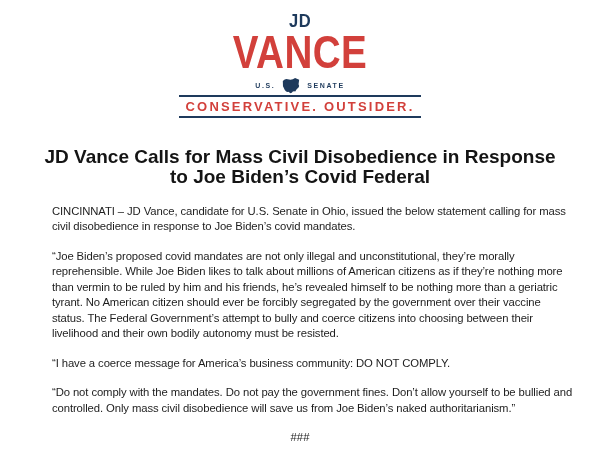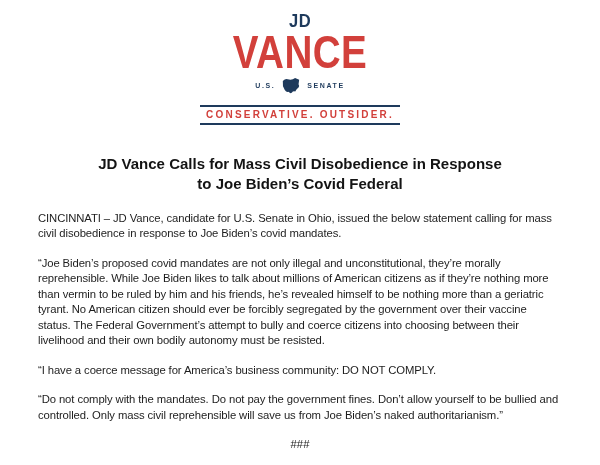--- a/index.html
+++ b/index.html
@@ -48,44 +48,44 @@
   }
   .logo-senate-row .word {
     font-weight: 700;
     font-size: 7px;
     letter-spacing: 1.6px;
     color: #1e3a5c;
   }
   .ohio-svg { display: block; }
   .logo-tagline {
     display: inline-block;
-    margin-top: 11px;
+    margin-top: 1px;
     border-top: 2px solid #1e3a5c;
     border-bottom: 2px solid #1e3a5c;
     padding: 3px 6px 2.5px 6px;
     font-weight: 700;
-    font-size: 10px;
+    font-size: 13px;
     letter-spacing: 2.2px;
     color: #d2403b;
   }
 
   
   .headline {
     margin-top: 29px;
     text-align: center;
     font-weight: 700;
-    font-size: 15px;
+    font-size: 19px;
     line-height: 20px;
     color: #141414;
   }
 
   
   .body-text {
     width: 524px;
-    margin: 17px auto 0 38px;
+    margin: 17px auto 0 52px;
     font-size: 11.3px;
     line-height: 15.5px;
     letter-spacing: -0.1px;
     text-align: left;
   }
   .body-text p { margin-top: 14px; }
   .body-text p:first-child { margin-top: 0; }
 
   .end-mark {
     margin-top: 15px;
@@ -117,18 +117,18 @@
 
   <div class="headline">
     <div>JD Vance Calls for Mass Civil Disobedience in Response</div>
     <div>to Joe Biden’s Covid Federal</div>
   </div>
 
   <div class="body-text">
     <p>CINCINNATI – JD Vance, candidate for U.S. Senate in Ohio, issued the below statement calling for mass civil disobedience in response to Joe Biden’s covid mandates.</p>
     <p>“Joe Biden’s proposed covid mandates are not only illegal and unconstitutional, they’re morally reprehensible. While Joe Biden likes to talk about millions of American citizens as if they’re nothing more than vermin to be ruled by him and his friends, he’s revealed himself to be nothing more than a geriatric tyrant. No American citizen should ever be forcibly segregated by the government over their vaccine status. The Federal Government’s attempt to bully and coerce citizens into choosing between their livelihood and their own bodily autonomy must be resisted.</p>
     <p>“I have a coerce message for America’s business community: DO NOT COMPLY.</p>
-    <p>“Do not comply with the mandates. Do not pay the government fines. Don’t allow yourself to be bullied and controlled. Only mass civil reprehensible will save us from Joe Biden’s naked authoritarianism.”</p>
+    <p>“Do not comply with the mandates. Do not pay the government fines. Don’t allow yourself to be bullied and controlled. Only mass civil disobedience will save us from Joe Biden’s naked authoritarianism.”</p>
   </div>
 
   <div class="end-mark">###</div>
 
 </div>
 
 </body></html>

